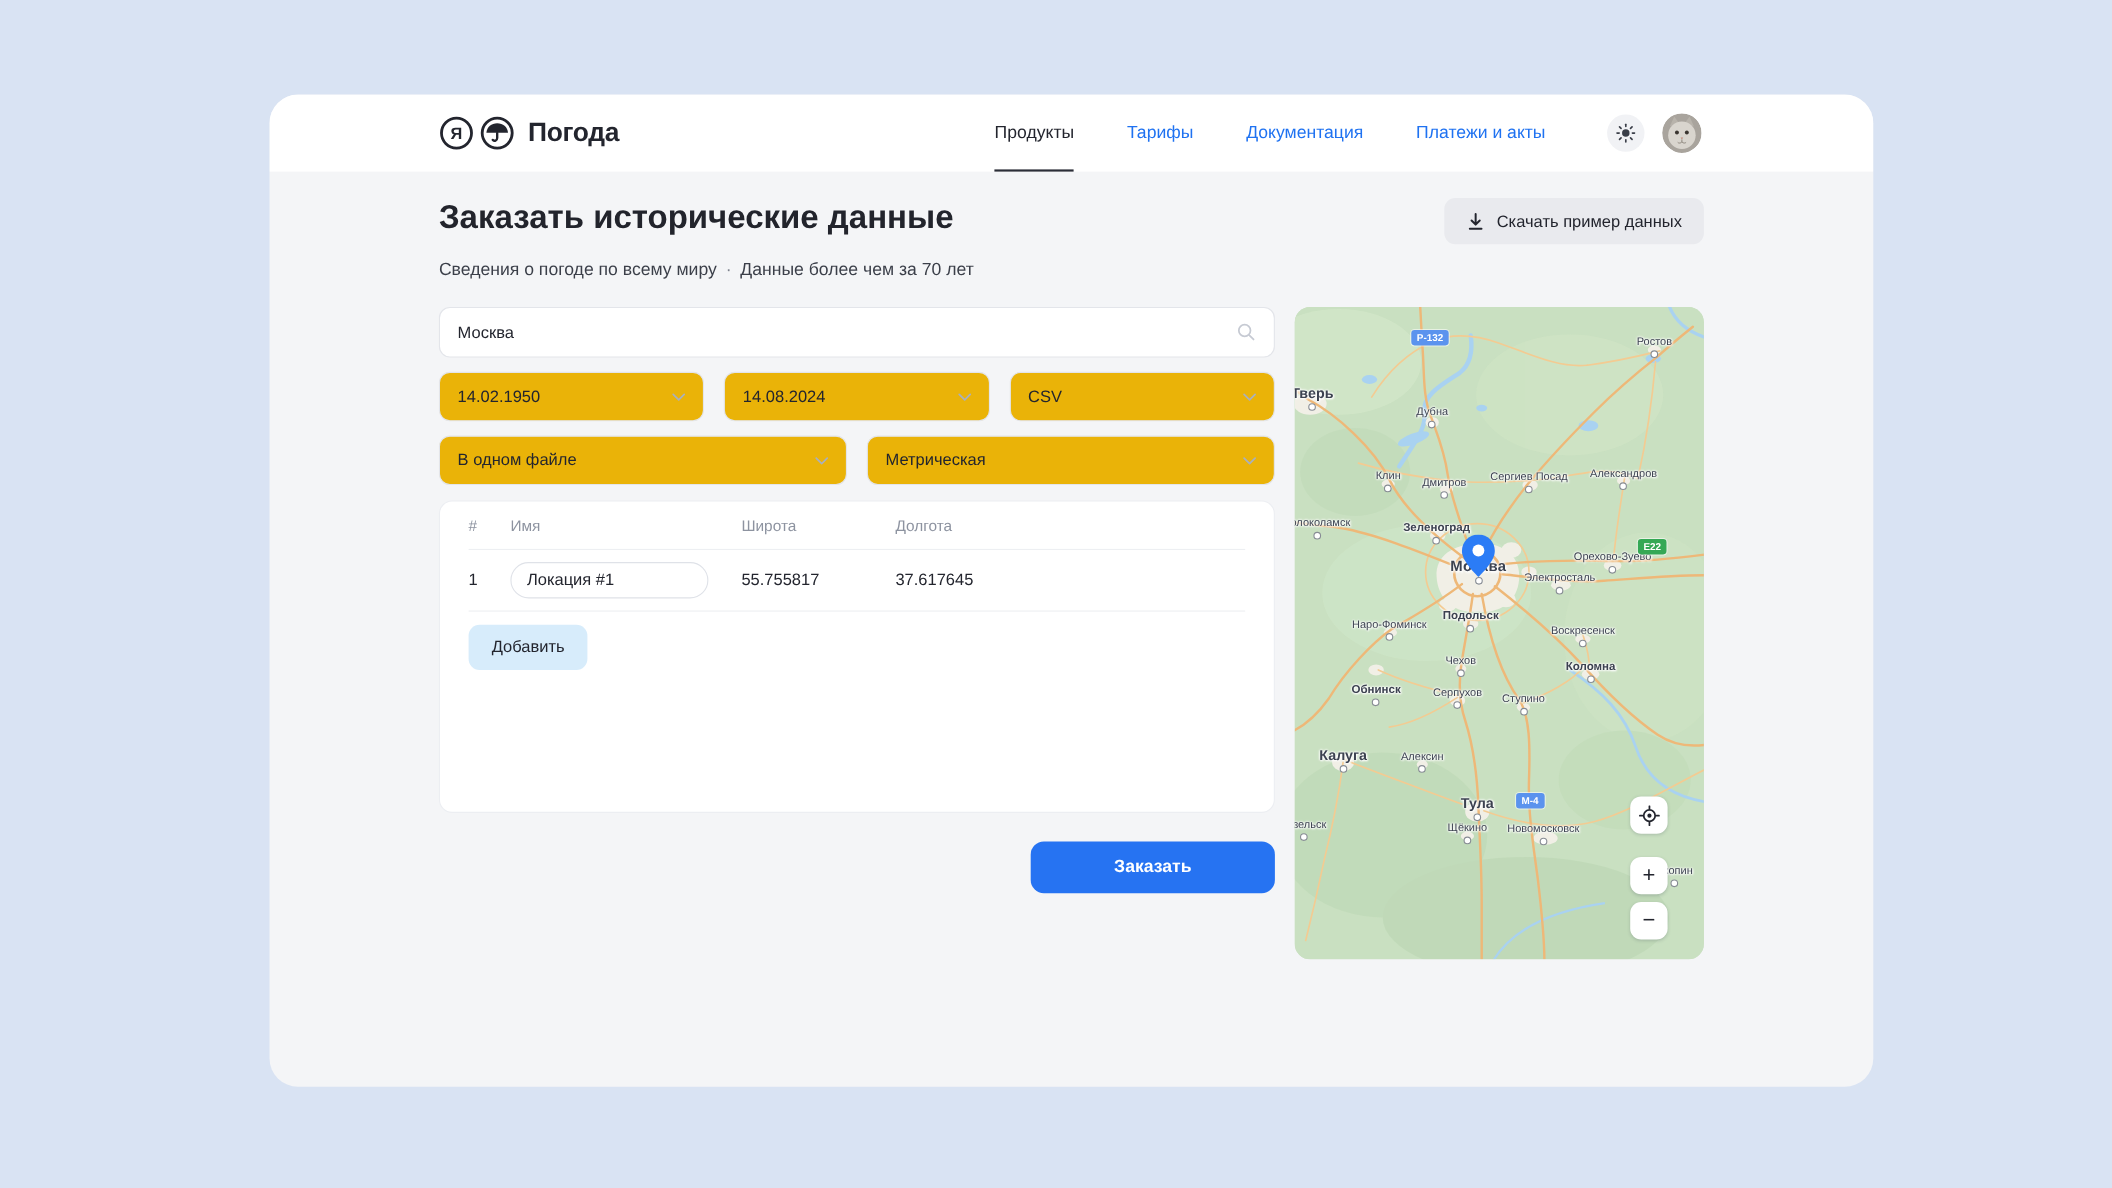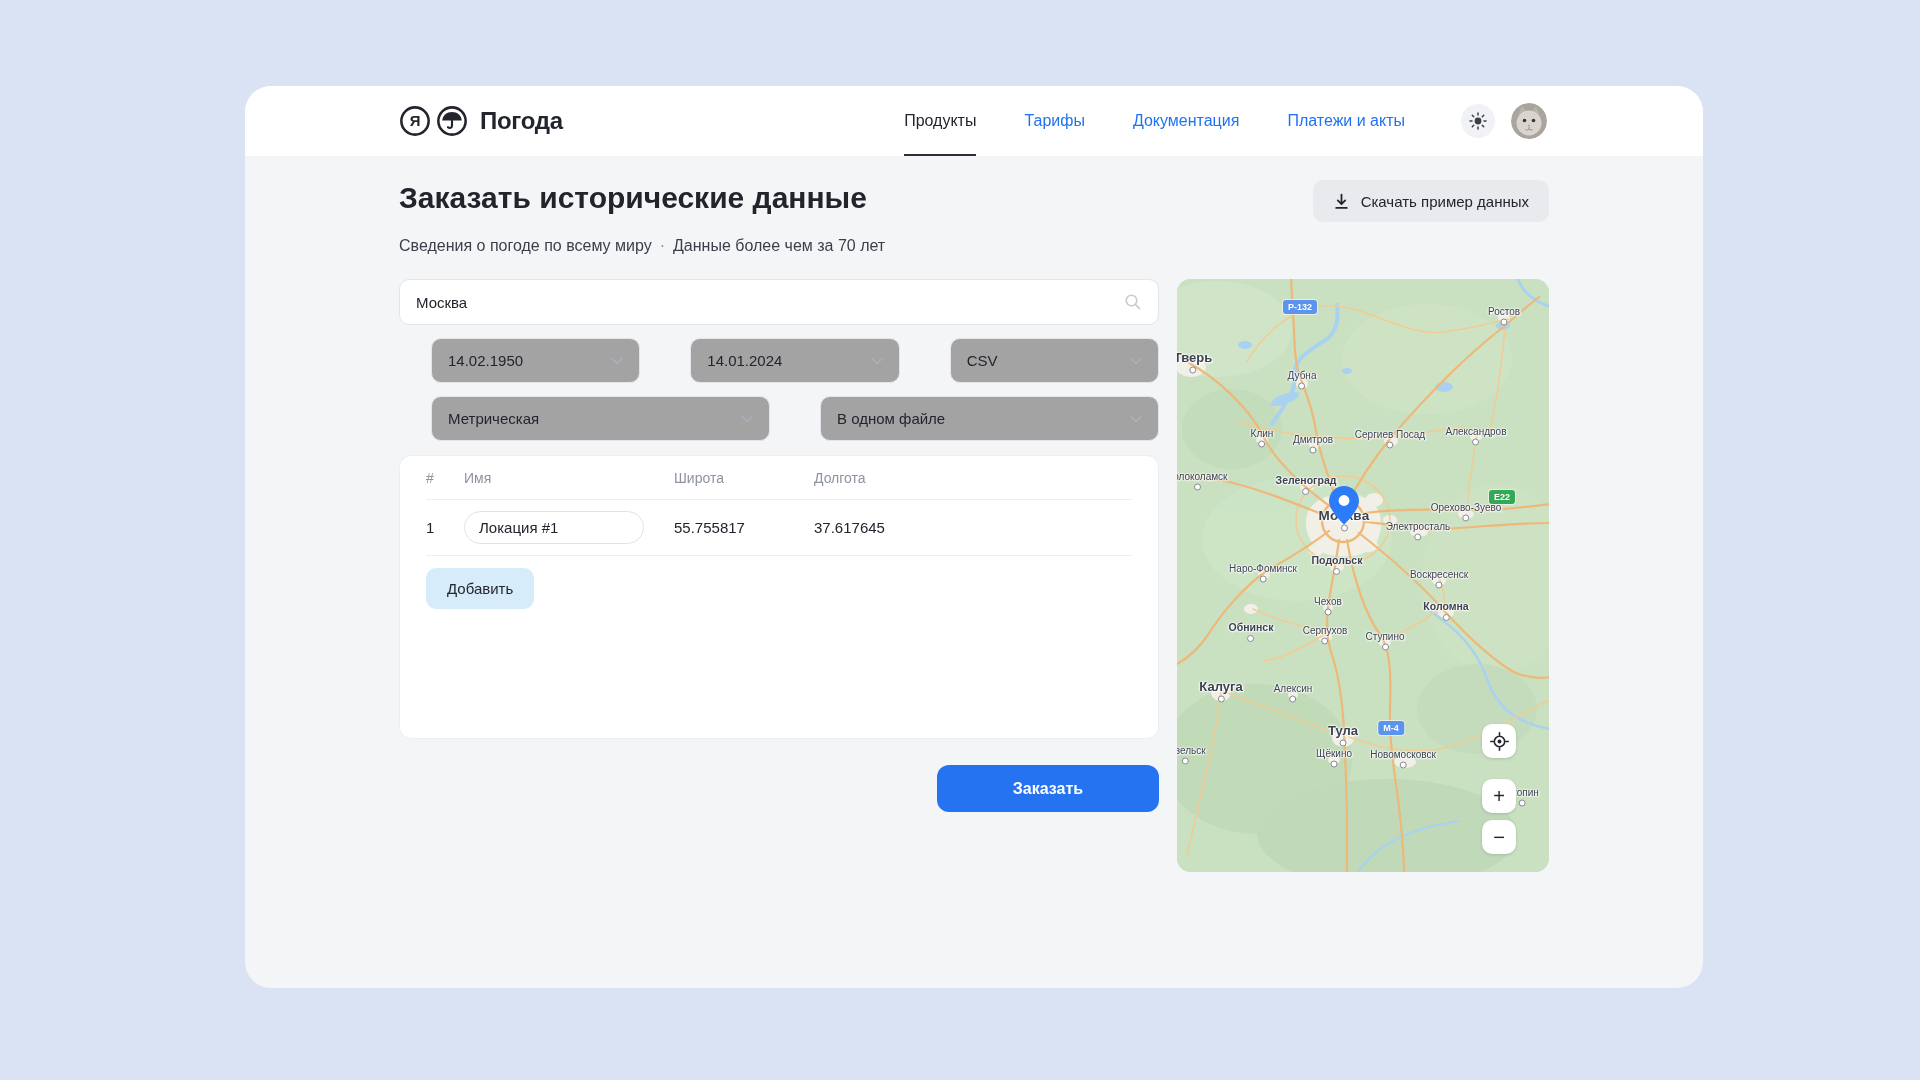--- a/index.html
+++ b/index.html
@@ -54,23 +54,23 @@
   .tfield {
     background:#fff; border:1px solid #e3e5ea; border-radius:10px;
     height:46px; display:flex; align-items:center; padding:0 16px; gap:10px;
   }
   .tfield input {
     border:none; outline:none; flex:1; font-size:15px; color:#23252e;
     font-family:inherit; background:transparent; padding:0;
   }
   .sel-row { display:flex; gap:18px; margin-top:13px; }
   .select {
-    background:#a3a3a3; border:1px solid #e3e5ea; border-radius:10px;
+    background:#eab308; border:1px solid #e3e5ea; border-radius:10px;
     height:45px; display:flex; align-items:center; justify-content:space-between;
-    padding:0 16px; font-size:15px; cursor:pointer; flex:1;margin-left:32px;
+    padding:0 16px; font-size:15px; cursor:pointer; flex:1;
   }
   .chev { flex:none; margin-left:10px; display:flex; }
   
   .tbl {
     margin-top:14px; background:#fff; border:1px solid #eceef2; border-radius:12px;
     min-height:284px; padding:0 26px 18px;
   }
   .tbl-head, .tbl-row {
     display:grid; grid-template-columns:38px 210px 140px 1fr; align-items:center;
   }
@@ -227,49 +227,49 @@
         <div class="sel-row">
           <div class="select">
             <span>14.02.1950</span>
             <span class="chev">
               <svg width="12" height="8" viewBox="0 0 12 8">
                   <polyline points="1,1.5 6,6.5 11,1.5" fill="none" stroke="#aab0bc" stroke-width="1.6" stroke-linecap="round" stroke-linejoin="round"></polyline>
                 </svg>
             </span>
           </div>
           <div class="select">
-            <span>14.01.2024</span>
+            <span>14.08.2024</span>
             <span class="chev">
               <svg width="12" height="8" viewBox="0 0 12 8">
                   <polyline points="1,1.5 6,6.5 11,1.5" fill="none" stroke="#aab0bc" stroke-width="1.6" stroke-linecap="round" stroke-linejoin="round"></polyline>
                 </svg>
             </span>
           </div>
           <div class="select">
             <span>CSV</span>
             <span class="chev">
               <svg width="12" height="8" viewBox="0 0 12 8">
                   <polyline points="1,1.5 6,6.5 11,1.5" fill="none" stroke="#aab0bc" stroke-width="1.6" stroke-linecap="round" stroke-linejoin="round"></polyline>
                 </svg>
             </span>
           </div>
         </div>
 
 
         <div class="sel-row">
           <div class="select">
-            <span>Метрическая</span>
+            <span>В одном файле</span>
             <span class="chev">
               <svg width="12" height="8" viewBox="0 0 12 8">
                   <polyline points="1,1.5 6,6.5 11,1.5" fill="none" stroke="#aab0bc" stroke-width="1.6" stroke-linecap="round" stroke-linejoin="round"></polyline>
                 </svg>
             </span>
           </div>
           <div class="select">
-            <span>В одном файле</span>
+            <span>Метрическая</span>
             <span class="chev">
               <svg width="12" height="8" viewBox="0 0 12 8">
                   <polyline points="1,1.5 6,6.5 11,1.5" fill="none" stroke="#aab0bc" stroke-width="1.6" stroke-linecap="round" stroke-linejoin="round"></polyline>
                 </svg>
             </span>
           </div>
         </div>
 
         <div class="tbl">
           <div class="tbl-head">

